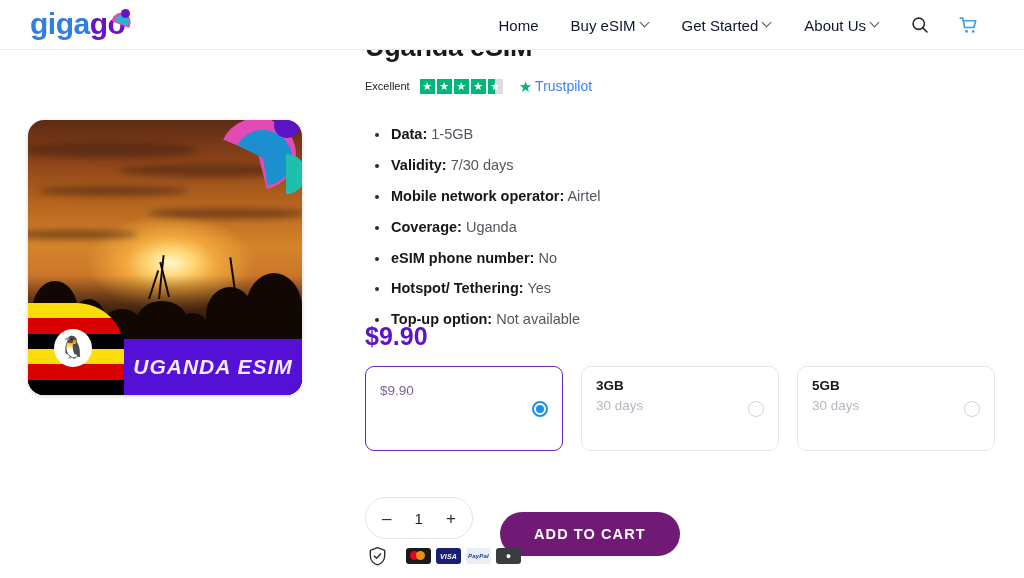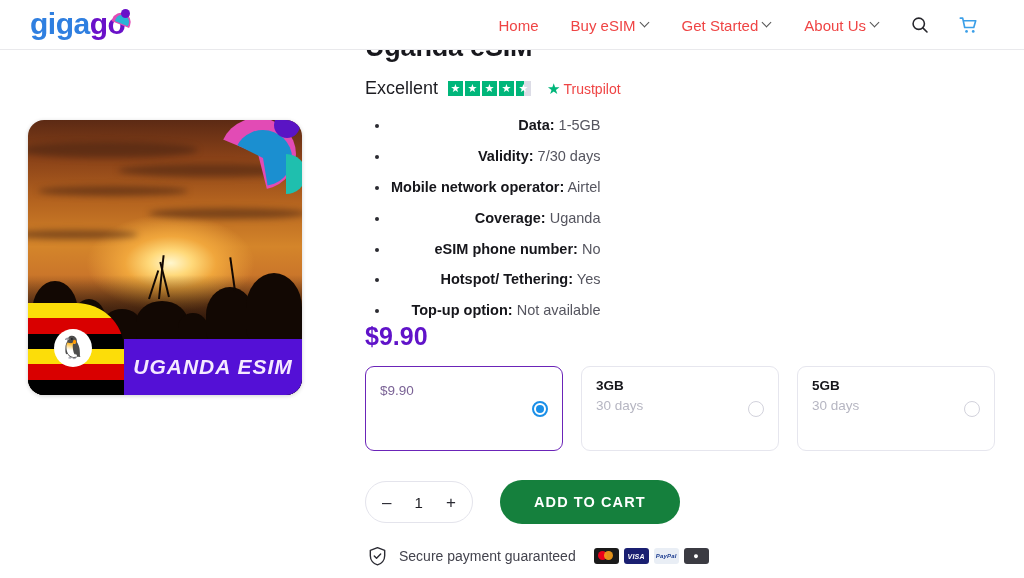--- a/index.html
+++ b/index.html
@@ -53,21 +53,21 @@
     width: 9px; height: 9px;
     background: #6a11c9; border-radius: 50%;
   }
 
   .nav {
     position: absolute; right: 30px; top: 0; height: 50px;
     display: flex; align-items: center; gap: 0;
   }
   .nav-item {
     display: flex; align-items: center; gap: 5px;
-    font-size: 15px; color: #ef4444;
+    font-size: 15px; color: #0f172a;
     padding: 0 16px; cursor: pointer; white-space: nowrap;
   }
   .chev { display: inline-block; width: 9px; height: 9px; position: relative; top: -2px; }
   .chev::after {
     content: ""; position: absolute; left: 0; top: 0;
     width: 6px; height: 6px;
     border-right: 1.4px solid #555; border-bottom: 1.4px solid #555;
     transform: rotate(45deg);
   }
   .icon-btn { padding: 0 14px; display: flex; align-items: center; cursor: pointer; }
@@ -169,41 +169,41 @@
   .details { position: absolute; left: 365px; top: 0; width: 630px; }
   .title {
     position: absolute; top: 32px; left: 0;
     font-size: 27px; font-weight: 700; color: #18181d;
     letter-spacing: -0.2px;
   }
   .rating {
     position: absolute; top: 78px; left: 0;
     display: flex; align-items: center; gap: 10px;
   }
-  .rating-word { font-size: 18px; color: #1d1d22; }
+  .rating-word { font-size: 11px; color: #1d1d22; }
   .stars { display: flex; gap: 2px; }
   .star-box {
     width: 15px; height: 15px; background: #00b67a;
     display: flex; align-items: center; justify-content: center;
     position: relative;
   }
   .star-box.half { background: #dcdce6; }
   .star-box.half::before {
     content: ""; position: absolute; left: 0; top: 0;
     width: 50%; height: 100%; background: #00b67a;
   }
   .star-glyph {
     position: relative; z-index: 2;
     color: #ffffff; font-size: 11px; line-height: 1;
   }
   .tp { display: flex; align-items: center; gap: 3px; margin-left: 6px; }
   .tp-star { color: #00b67a; font-size: 15px; line-height: 1; }
-  .tp-name { font-size: 14px; color: #ef4444; font-weight: 400; }
-
-  .specs { position: absolute; top: 117px; left: 8px; list-style: none; text-align: right; }
+  .tp-name { font-size: 14px; color: #3b82f6; font-weight: 400; }
+
+  .specs { position: absolute; top: 126px; left: 8px; list-style: none; }
   .specs li {
     position: relative; padding-left: 18px;
     margin-bottom: 13.5px;
     font-size: 14.5px; color: #55555f; line-height: 1.2;
   }
   .specs li::before {
     content: ""; position: absolute; left: 2px; top: 7px;
     width: 4px; height: 4px; border-radius: 50%; background: #2b2b31;
   }
   .specs b { color: #16161b; font-weight: 700; }
@@ -249,24 +249,25 @@
     width: 108px; height: 42px;
     border: 1px solid #e4e4ec; border-radius: 21px;
     background: #fff;
     display: flex; align-items: center; justify-content: space-between;
     padding: 0 16px;
   }
   .step-btn { font-size: 17px; color: #2a2a32; cursor: pointer; line-height: 1; user-select: none; }
   .qty { font-size: 15px; color: #1c1c22; }
   .atc {
     height: 44px; padding: 4px 34px;
-    background: #15803d; border: none; border-radius: 22px;
+    background: #701a75; border: none; border-radius: 22px;
     color: #ffffff; font-size: 14.5px; font-weight: 700;
     letter-spacing: 1.1px; cursor: pointer;
     font-family: "Liberation Sans", sans-serif;
+    margin-top: 32px;
   }
 
   .secure {
     position: absolute; top: 545px; left: 2px;
     display: flex; align-items: center; gap: 11px;
   }
   .secure-text { font-size: 14px; color: #43434d; }
   .pay-icons { display: flex; gap: 5px; margin-left: 7px; }
   .pay {
     width: 25px; height: 16px; border-radius: 3px;
@@ -435,21 +436,20 @@
         <span class="step-btn">+</span>
       </div>
       <button class="atc">ADD TO CART</button>
     </div>
 
     <div class="secure">
       <svg width="21" height="22" viewBox="0 0 24 24" fill="none">
         <path d="M12 2.4 3.8 5.6v6.1c0 5 3.5 9.1 8.2 10.4 4.7-1.3 8.2-5.4 8.2-10.4V5.6L12 2.4Z" stroke="#2a2a32" stroke-width="1.6" stroke-linejoin="round"></path>
         <path d="M8.3 11.9l2.6 2.6 4.7-4.8" stroke="#2a2a32" stroke-width="1.6" stroke-linecap="round" stroke-linejoin="round"></path>
       </svg>
-      <span class="secure-text">Secure payment guaranteed</span>
       <span class="pay-icons">
         <span class="pay pay-mc">
             <span class="mcl"></span>
             <span class="mcr"></span>
           </span>
         <span class="pay pay-visa">VISA</span>
         <span class="pay pay-pp">PayPal</span>
         <span class="pay pay-ap">●</span>
       </span>
     </div>

